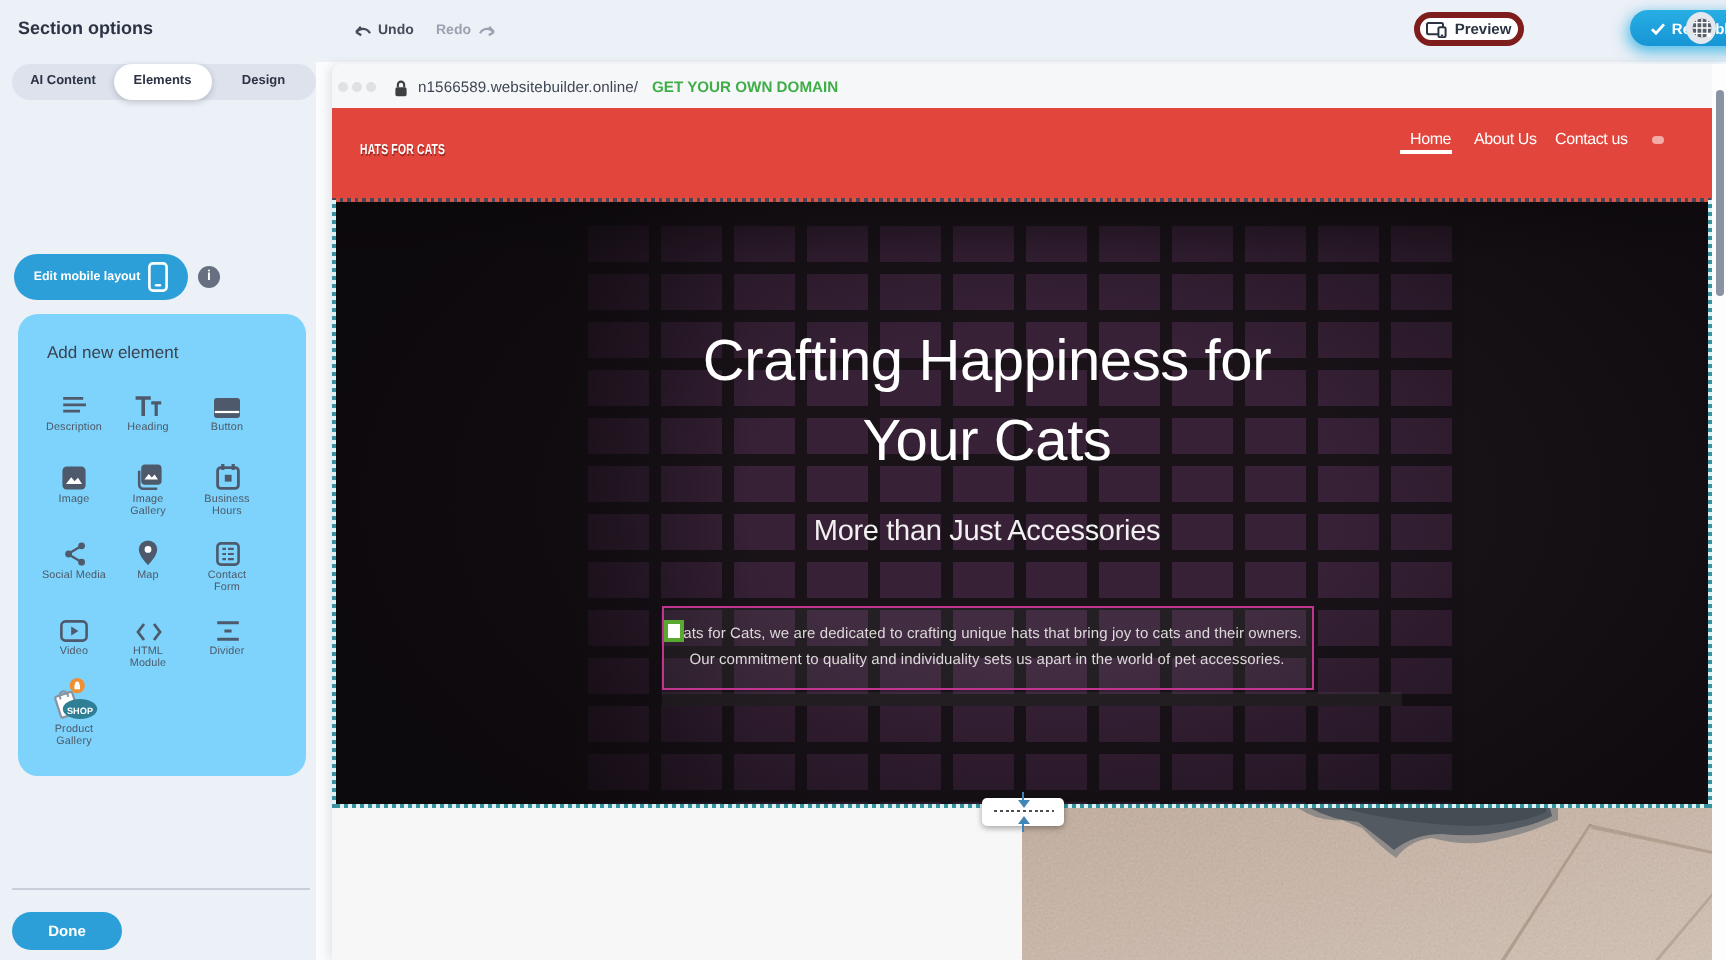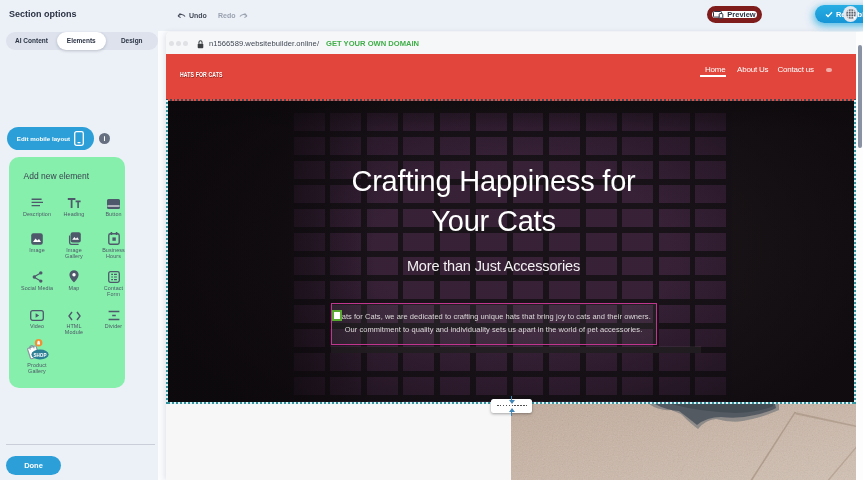--- a/index.html
+++ b/index.html
@@ -7,40 +7,40 @@
   body { font-family:"Liberation Sans", sans-serif; background:#fbfcfe; position:relative; }
   .abs { position:absolute; }
 
   
   #toolbar { left:0; top:0; width:863px; height:31px; background:#ecf0f7; }
   #secopt { left:9px; top:9px; font-size:9px; font-weight:bold; color:#2b3344; letter-spacing:0;text-align:center; }
   .undoredo { top:10px; height:11px; font-size:7px; font-weight:bold; color:#454c59; display:flex; align-items:center; gap:3px; }
   #undo { left:177px; }
   #redo { left:218px; color:#9aa2b0; }
 
-  #previewBtn { left:707px; top:6px; width:55px; height:17px; background:#fff; border:5px solid #7f1d1d; border-radius:9px; display:flex; align-items:center; justify-content:center; gap:3px; font-size:7.5px; font-weight:bold; color:#2c3342; }
+  #previewBtn { left:707px; top:6px; width:55px; height:17px; background:#fff; border:3px solid #7f1d1d; border-radius:9px; display:flex; align-items:center; justify-content:center; gap:3px; font-size:7.5px; font-weight:bold; color:#2c3342; }
   #republishBtn { left:767px; top:5px; width:70px; height:18px; background:linear-gradient(180deg,#27aee3,#1795d6); border-radius:9.5px; display:flex; align-items:center; justify-content:center; gap:3px; font-size:7.5px; font-weight:bold; color:#fff; box-shadow:0 2px 7px rgba(47,177,226,0.65), -2px 3px 8px rgba(47,177,226,0.45);margin-left:48px; }
   #globeBtn { left:843px; top:6px; width:15px; height:16px; border-radius:50%; background:#e3e7ee; display:flex; align-items:center; justify-content:center; }
 
   
   #sidebar { left:0; top:31px; width:158px; height:449px; background:#ecf0f7; }
   #segment { left:6px; top:0.5px; width:152px; height:18px; background:#dde2ed; border-radius:9px; font-size:6.5px; font-weight:bold; color:#2b3344; }
   #segment .seg { position:absolute; top:0; height:18px; display:flex; align-items:center; justify-content:center; }
   #seg-ai { left:0; width:51px; }
   #seg-el { left:51px; width:48.5px; background:#fff; border-radius:9px; box-shadow:0 1px 3px rgba(40,50,70,0.25); }
   #seg-de { left:99.5px; width:52.5px; }
 
   #tipcard { left:7px; top:30px; width:148px; height:57px; background:#fff; border-radius:9px; }
   #tiptitle { left:12px; top:12.5px; font-size:7.5px; font-weight:bold; color:#f0a43c; }
   #tipbody { left:12px; top:27.5px; width:136px; font-size:5.9px; line-height:7.6px; letter-spacing:0.1px; color:#5d87a3; }
 
   #editmob { left:7px; top:96px; width:87px; height:23px; background:#2d9fd8; border-radius:11.5px; display:flex; align-items:center; justify-content:center; gap:4px; color:#fff; font-size:6.2px; font-weight:bold; }
   #infoi { left:99px; top:102px; width:11px; height:11px; border-radius:50%; background:#667081; color:#fff; font-size:7px; font-weight:bold; display:flex; align-items:center; justify-content:center; }
 
-  #elemcard { left:9px; top:126px; width:116px; height:231px; background:#86efac; border-radius:10px; }
+  #elemcard { left:9px; top:126px; width:144px; height:231px; background:#7dd3fc; border-radius:10px; }
   #elemtitle { left:14.5px; top:14px; font-size:8.5px; color:#3a4250; }
   .cell { position:absolute; width:44px; text-align:center; }
   .cell .ic { height:16px; display:flex; align-items:flex-end; justify-content:center; }
   .cell .lb { margin-top:1.5px; font-size:5.4px; line-height:6.8px; color:#4d5866; letter-spacing:0.1px; }
 
   #divline { left:6px; top:413px; width:149px; height:1px; background:#c9ced8; }
   #doneBtn { left:6px; top:425px; width:55px; height:19px; background:#2d9fd8; border-radius:9.5px; color:#fff; font-size:7.5px; font-weight:bold; display:flex; align-items:center; justify-content:center; }
 
   
   #preview { left:166px; top:32px; width:697px; height:448px; background:#fff; border-radius:5px 0 0 0; box-shadow:-2px 0 5px rgba(60,70,90,0.12); }

